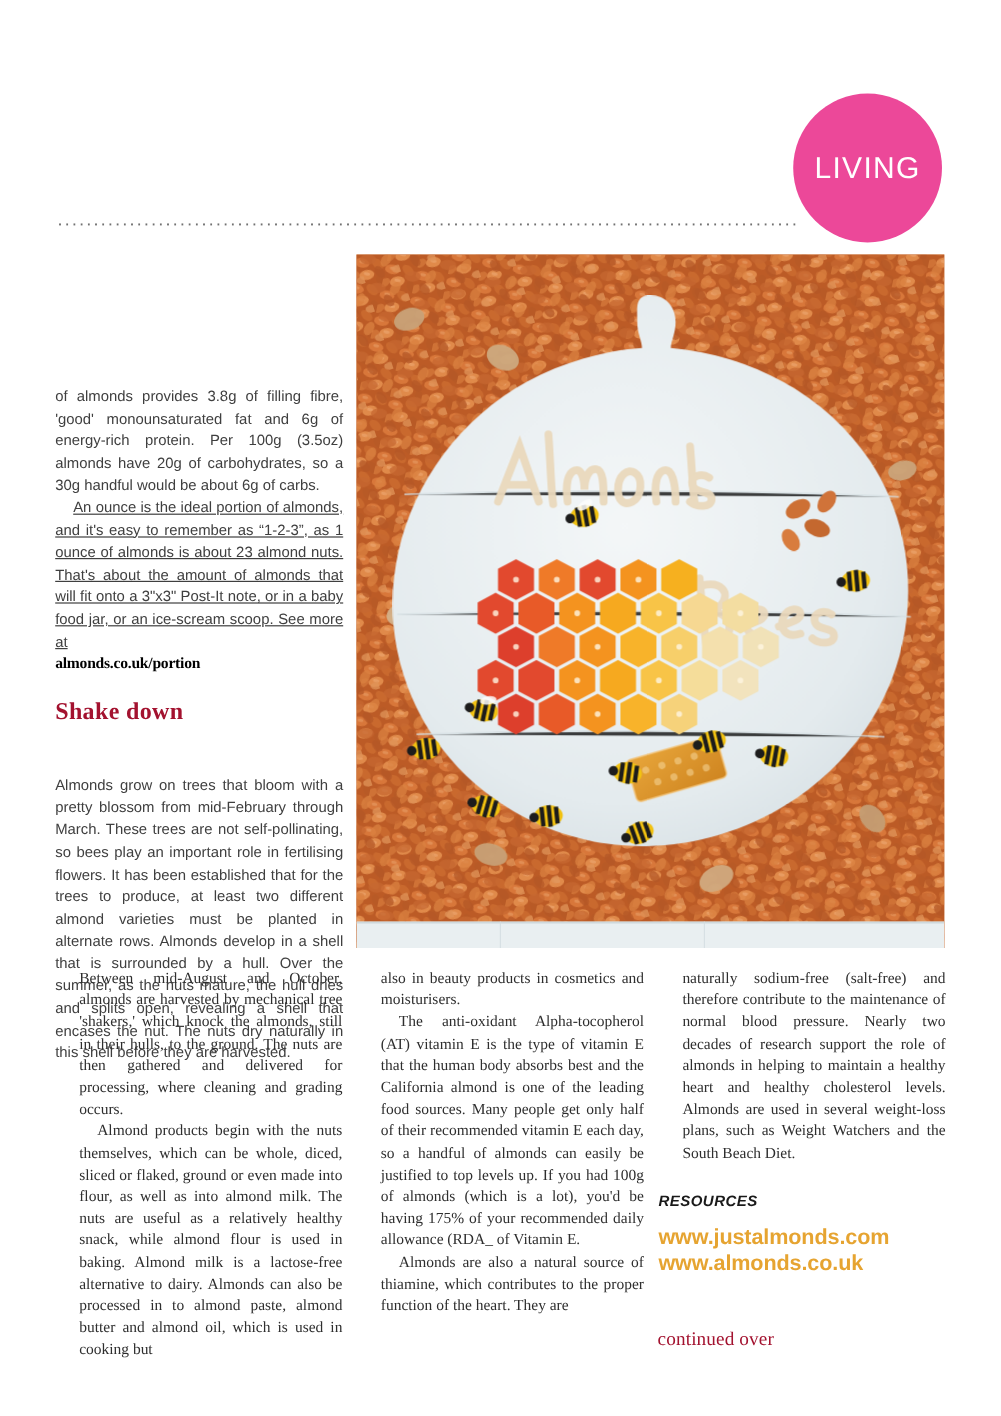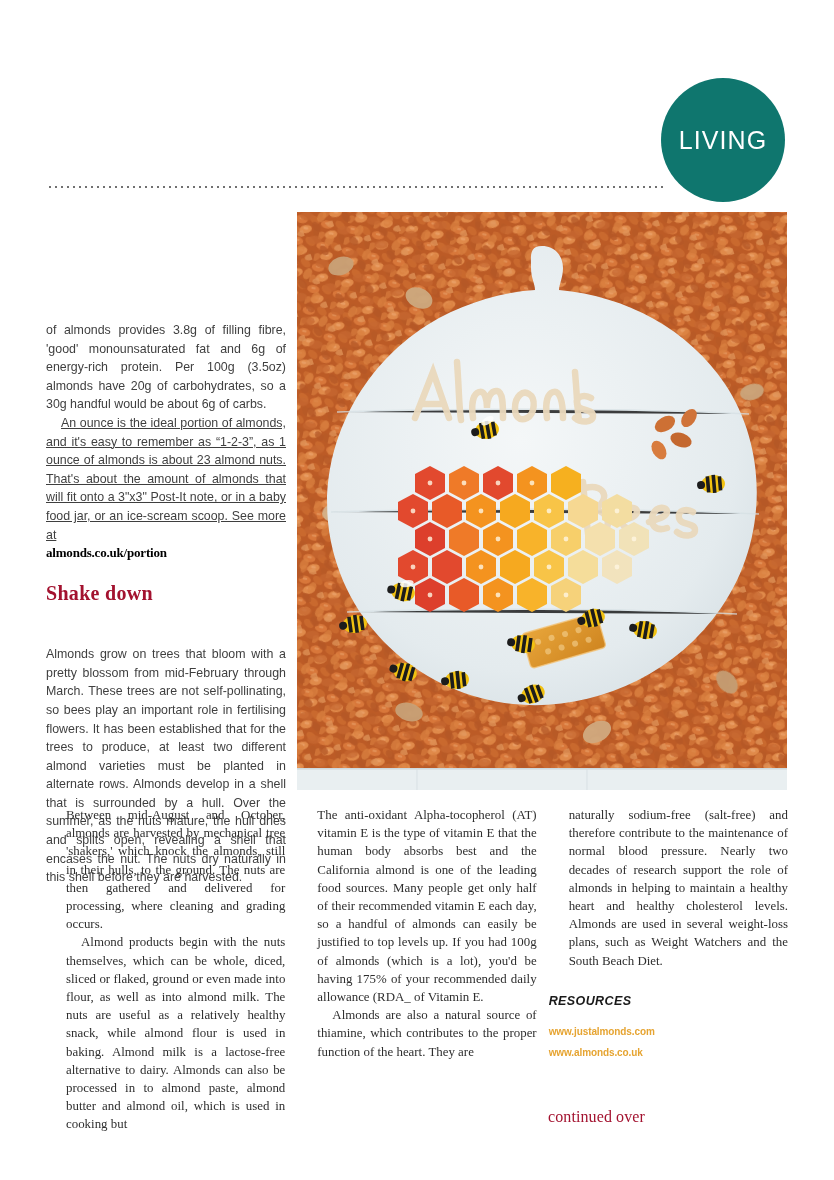--- a/index.html
+++ b/index.html
@@ -14,21 +14,21 @@
   }
 
   .page { position: relative; width: 834px; height: 1180px; }
 
   
   .living-badge {
     position: absolute;
     left: 661px; top: 78px;
     width: 124px; height: 124px;
     border-radius: 50%;
-    background: #0f766e;
+    background: #ec4899;
     display: flex; align-items: center; justify-content: center;
   }
   .living-badge-label {
     color: #ffffff;
     font-family: "Liberation Sans", sans-serif;
     font-size: 25px;
     font-weight: 300;
     letter-spacing: 1.1px;
     line-height: 1;
   }
@@ -124,21 +124,21 @@
     letter-spacing: 0.4px;
     color: #1a1a1a;
     margin-top: 24px;
     margin-bottom: 13px;
     font-style: italic;
   }
   .resource-link {
     display: block;
     color: #e6a431;
     font-family: "Liberation Sans", sans-serif;
-    font-size: 10px;
+    font-size: 18px;
     font-weight: bold;
     letter-spacing: -0.1px;
     line-height: 21px;
     text-decoration: none;
   }
 
   .continued {
     position: absolute;
     left: 548px; top: 1108px;
     width: 240px;
@@ -415,20 +415,21 @@
 
     <div class="col">
       <div class="serif-body">
         <p>Between mid-August and October, almonds are harvested by mechanical tree 'shakers,' which knock the almonds, still in their hulls, to the ground. The nuts are then gathered and delivered for processing, where cleaning and grading occurs.</p>
         <p>Almond products begin with the nuts themselves, which can be whole, diced, sliced or flaked, ground or even made into flour, as well as into almond milk. The nuts are useful as a relatively healthy snack, while almond flour is used in baking. Almond milk is a lactose-free alternative to dairy. Almonds can also be processed in to almond paste, almond butter and almond oil, which is used in cooking but</p>
       </div>
     </div>
 
     <div class="col">
       <div class="serif-body">
+        <p>also in beauty products in cosmetics and moisturisers.</p>
         <p>The anti-oxidant Alpha-tocopherol (AT) vitamin E is the type of vitamin E that the human body absorbs best and the California almond is one of the leading food sources. Many people get only half of their recommended vitamin E each day, so a handful of almonds can easily be justified to top levels up. If you had 100g of almonds (which is a lot), you'd be having 175% of your recommended daily allowance (RDA_ of Vitamin E.</p>
         <p>Almonds are also a natural source of thiamine, which contributes to the proper function of the heart. They are</p>
       </div>
     </div>
 
     <div class="col">
       <div class="serif-body">
         <p>naturally sodium-free (salt-free) and therefore contribute to the maintenance of normal blood pressure. Nearly two decades of research support the role of almonds in helping to maintain a healthy heart and healthy cholesterol levels. Almonds are used in several weight-loss plans, such as Weight Watchers and the South Beach Diet.</p>
       </div>
 

